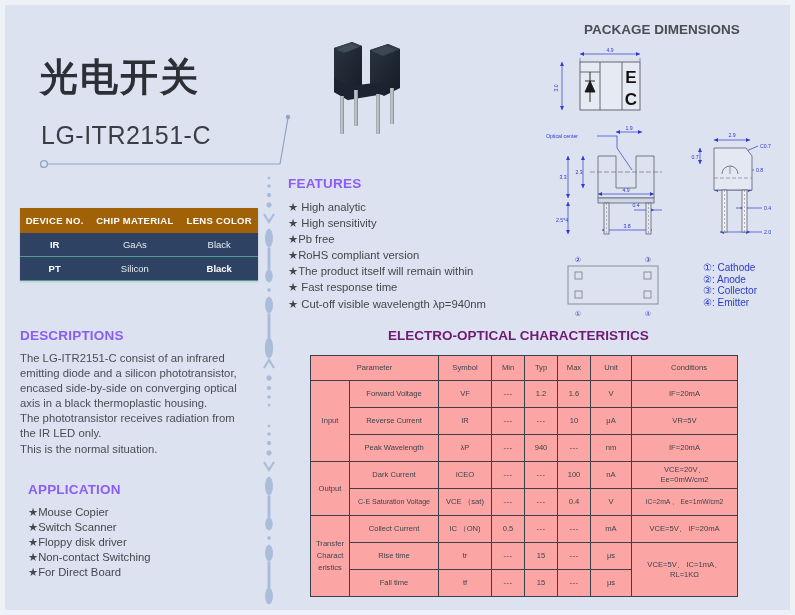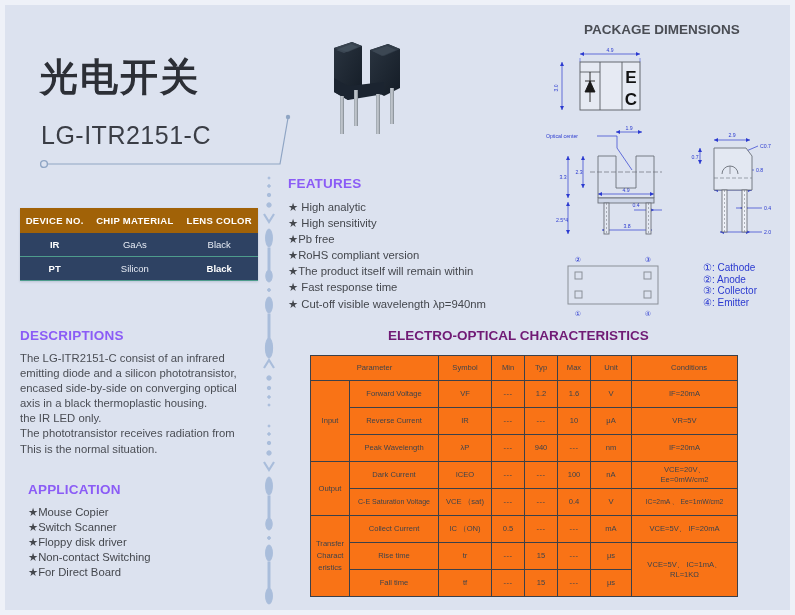--- a/index.html
+++ b/index.html
@@ -66,21 +66,21 @@
   #photo{left:318px;top:30px;width:120px;height:120px;}
 
   
   .dwg{position:absolute;}
   #pinlegend{left:703px;top:262px;font-size:10px;line-height:11.6px;color:#2b3ad0;}
   #pinlegend div{white-space:pre;}
 
   
   #eoc{
     position:absolute;left:310px;top:355px;width:428px;
-    border-collapse:collapse;background:#f97316;
+    border-collapse:collapse;background:#fca5a5;
   }
   #eoc th,#eoc td{
     border:1px solid #3c4049;font-size:7.6px;color:#3f434b;
     text-align:center;vertical-align:middle;padding:0;height:26px;
     font-weight:normal;line-height:10px;
   }
   #eoc .grp{width:38px;}
   #eoc .par{width:104px;}
   #eoc .sym{width:52px;}
   #eoc .mm{width:32px;}
@@ -124,22 +124,22 @@
       </tr>
     </tbody>
   </table>
 
   <div class="abs sec-h" id="desc-h">DESCRIPTIONS</div>
   <div class="abs" id="desc-body">
     <div class="li">The LG-ITR2151-C consist of an infrared</div>
     <div class="li">emitting diode and a silicon phototransistor,</div>
     <div class="li">encased side-by-side on converging optical</div>
     <div class="li">axis in a black thermoplastic housing.</div>
+    <div class="li">The phototransistor receives radiation from</div>
     <div class="li">the IR LED only.</div>
-    <div class="li">The phototransistor receives radiation from</div>
     <div class="li">This is the normal situation.</div>
   </div>
 
   <div class="abs sec-h" id="app-h">APPLICATION</div>
   <div class="abs" id="app-list">
     <div class="li">★Mouse Copier</div>
     <div class="li">★Switch Scanner</div>
     <div class="li">★Floppy disk driver</div>
     <div class="li">★Non-contact Switching</div>
     <div class="li">★For Direct Board</div>

